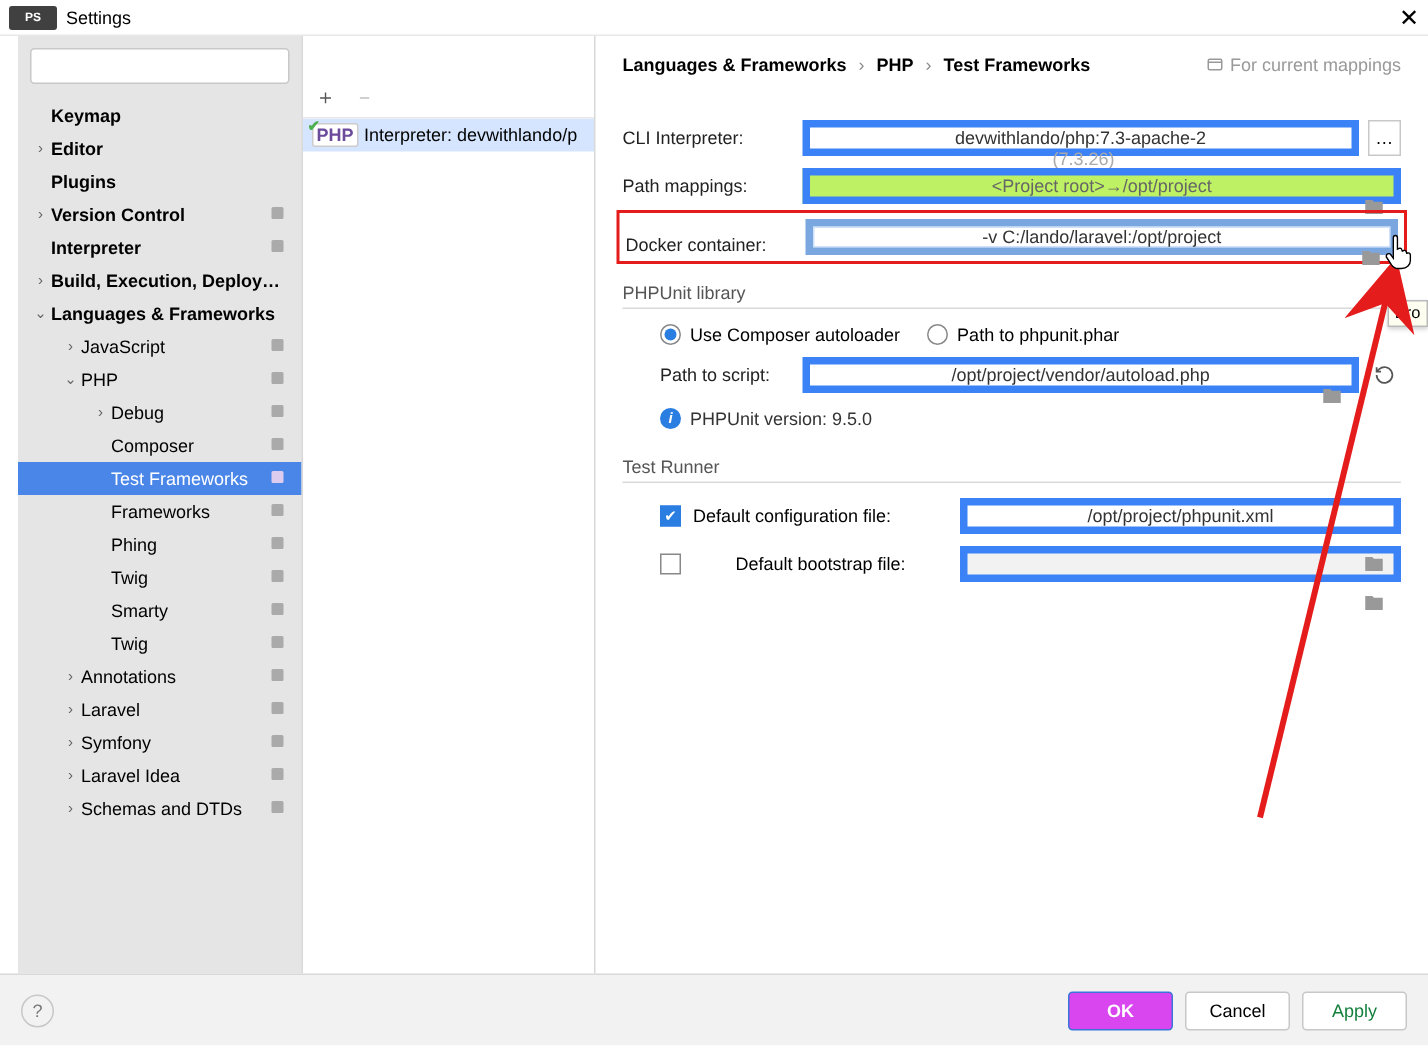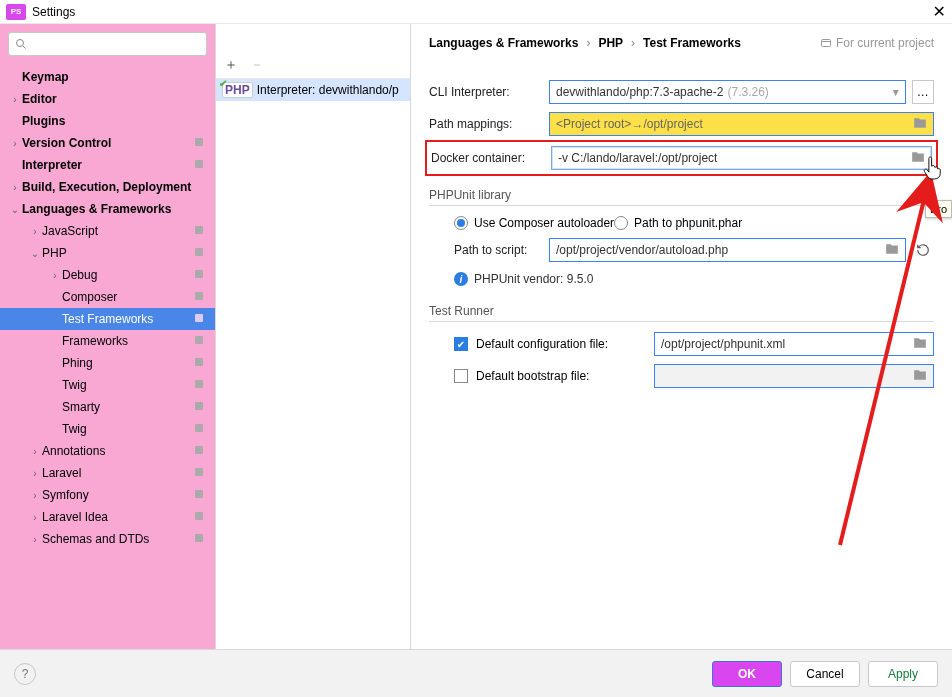--- a/index.html
+++ b/index.html
@@ -1,26 +1,26 @@
 <!DOCTYPE html>
 <html><head>
 <meta charset="utf-8">
 <style>
 * { margin: 0; padding: 0; box-sizing: border-box; font-family: "Segoe UI", Arial, sans-serif; font-size: 12px; }
 body { background: #fff; width: 952px; height: 697px; overflow: hidden; position: relative; color: #000; }
 
 
 .titlebar { height: 24px; display: flex; align-items: center; padding: 0 6px; border-bottom: 1px solid #e8e8e8; }
-.titlebar .app-icon { width: 20px; height: 16px; background: #d946ef; display: inline-flex; align-items: center; justify-content: center; color: #fff; font-size: 8px; font-weight: bold; border-radius: 2px; }
+.titlebar .app-icon { width: 32px; height: 16px; background: #404040; display: inline-flex; align-items: center; justify-content: center; color: #fff; font-size: 8px; font-weight: bold; border-radius: 2px; }
 .titlebar .title { margin-left: 6px; flex: 1; }
 .titlebar .close { font-size: 16px; cursor: pointer; }
 
 
 .content { position: absolute; top: 24px; left: 0; right: 0; bottom: 48px; display: flex; }
-.sidebar { width: 216px; border-right: 1px solid #d9d9d9; display: flex; flex-direction: column; background: #f9a8d4; }
+.sidebar { width: 190px; border-right: 1px solid #d9d9d9; display: flex; flex-direction: column; background: #e5e5e5; margin-left: 12px; }
 .search-box { margin: 8px; background: #fff; border: 1px solid #c8c8c8; border-radius: 3px; height: 24px; display: flex; align-items: center; padding: 0 6px; }
 .search-box svg { color: #888; }
 .search-box input { border: none; outline: none; flex: 1; margin-left: 4px; font-size: 12px; }
 
 .tree { flex: 1; overflow: auto; padding-top: 2px; }
 .tree-item { display: flex; align-items: center; height: 22px; padding-left: 8px; padding-right: 8px; cursor: pointer; position: relative; }
 .tree-item.selected { background: #4a86e8; color: #fff; }
 .tree-item .chev { width: 14px; display: inline-flex; justify-content: center; color: #666; font-size: 10px; }
 .tree-item.selected .chev { color: #fff; }
 .tree-item .label { flex: 1; white-space: nowrap; overflow: hidden; text-overflow: ellipsis; }
@@ -43,45 +43,45 @@
 
 .rightpanel { flex:1; display:flex; flex-direction:column; padding: 12px 18px 10px 18px; overflow:hidden; }
 .breadcrumb { display:flex; align-items:center; gap:8px; margin-bottom:12px; }
 .breadcrumb span.sep { color:#888; }
 .breadcrumb .bc { font-weight:bold; }
 .breadcrumb .proj { margin-left:auto; color:#999; display:flex; align-items:center; gap:4px; }
 
 .form-row { display:flex; align-items:center; margin-bottom:8px; }
 .form-row .lbl { width:120px; color:#222; }
 .form-row .field { flex:1; display:flex; align-items:center; }
-.input { border:1px solid #3b82f6; height:24px; padding:0 6px; width:100%; display:flex; align-items:center; background:#fff; color:#333; }
+.input { border:5px solid #3b82f6; height:24px; padding:0 6px; width:100%; display:flex; align-items:center; background:#fff; color:#333;flex-direction:column; }
 .input .suffix-icon { margin-left:auto; color:#999; cursor:pointer; }
 .ellipsis-btn { width:24px; height:24px; border:1px solid #c8c8c8; margin-left:6px; display:flex; align-items:center; justify-content:center; cursor:pointer; background:#fff; }
 .reload-btn { width:24px; height:24px; margin-left:6px; display:flex; align-items:center; justify-content:center; cursor:pointer; color:#555; }
 
 .highlight-box { border:2px solid #e51c1c; padding:4px 4px; margin:-4px -4px 6px -4px; }
-.highlight-box .form-row { margin-bottom:0; }
+.highlight-box .form-row { margin-bottom:0;align-items:flex-end; }
 
 .section-title { color:#555; margin:6px 0 10px 0; border-bottom:1px solid #d9d9d9; padding-bottom:3px; }
 .section-title.cut { position:relative; }
 
-.radio-row { display:flex; align-items:flex-start; margin-bottom:8px; padding-left:25px; }
+.radio-row { display:flex; align-items:flex-start; gap:18px; margin-bottom:8px; padding-left:25px; }
 .radio { width:14px; height:14px; border:1px solid #888; border-radius:50%; display:inline-flex; align-items:center; justify-content:center; }
 .radio.checked::after { content:""; width:8px; height:8px; background:#2a7de1; border-radius:50%; }
 .radio-label { display:flex; align-items:center; gap:6px; cursor:pointer; }
 
 .checkbox { width:14px; height:14px; border:1px solid #888; display:inline-flex; align-items:center; justify-content:center; background:#fff; }
 .checkbox.checked { background:#2a7de1; border-color:#2a7de1; color:#fff; font-size:10px; }
 .check-row { display:flex; align-items:center; gap:8px; margin-bottom:8px; padding-left:25px; }
 
 .info-row { display:flex; align-items:center; gap:6px; padding-left:25px; margin-top:2px; margin-bottom:8px; color:#333; }
 .info-icon { width:14px; height:14px; border-radius:50%; background:#2a7de1; color:#fff; font-size:10px; display:flex; align-items:center; justify-content:center; font-weight:bold; font-style:italic; }
 
 .input.disabled { background:#f2f2f2; color:#999; }
-.input.readonly { background:#fde047; color:#666; }
+.input.readonly { background:#bef264; color:#666; }
 
 .folder-icon { color:#b8b8b8; }
 
 
 .footer { position:absolute; left:0; right:0; bottom:0; height:48px; border-top:1px solid #d9d9d9; display:flex; align-items:center; padding:0 14px; background:#f2f2f2; }
 .footer .help { width:22px; height:22px; border:1px solid #c8c8c8; border-radius:50%; display:flex; align-items:center; justify-content:center; color:#777; cursor:pointer; }
 .footer .btns { margin-left:auto; display:flex; gap:8px; }
 .footer button { height:26px; min-width:70px; padding:0 14px; border:1px solid #c8c8c8; background:#fff; cursor:pointer; border-radius:3px; }
 .footer button.primary { background:#d946ef; color:#fff; border-color:#3a76d8; font-weight:bold; }
 .footer button:disabled { color:#15803d; cursor:default; }
@@ -277,21 +277,21 @@
       <span class="bc">Languages &amp; Frameworks</span>
       <span class="sep">›</span>
       <span class="bc">PHP</span>
       <span class="sep">›</span>
       <span class="bc">Test Frameworks</span>
       <span class="proj">
         <svg width="12" height="12" viewBox="0 0 24 24" fill="none" stroke="currentColor" stroke-width="2">
             <rect x="3" y="5" width="18" height="14" rx="2"></rect>
             <path d="M3 9h18"></path>
           </svg>
-        <span>For current project</span>
+        <span>For current mappings</span>
       </span>
     </div>
 
     <div class="form-row" style="margin-top:18px;">
       <div class="lbl">CLI Interpreter:</div>
       <div class="field">
         <div class="input">
           <span>devwithlando/php:7.3-apache-2</span>
           <span style="color:#aaa; margin-left:4px;">(7.3.26)</span>
           <span class="suffix-icon">▾</span>
@@ -355,39 +355,39 @@
         <div class="reload-btn">
           <svg width="14" height="14" viewBox="0 0 24 24" fill="none" stroke="currentColor" stroke-width="2">
               <path d="M3 12a9 9 0 1 0 3-6.7L3 8"></path>
               <path d="M3 3v5h5"></path>
             </svg>
         </div>
       </div>
     </div>
     <div class="info-row">
       <span class="info-icon">i</span>
-      <span>PHPUnit vendor: 9.5.0</span>
+      <span>PHPUnit version: 9.5.0</span>
     </div>
 
     <div class="section-title" style="margin-top:10px;">Test Runner</div>
     <div class="check-row">
       <span class="checkbox checked">✔</span>
       <span style="width:170px;">Default configuration file:</span>
       <div class="input" style="flex:1;gap:44px;">
         <span>/opt/project/phpunit.xml</span>
         <span class="suffix-icon folder-icon">
           <svg width="14" height="14" viewBox="0 0 24 24" fill="currentColor">
               <path d="M10 4H2v16h20V6H12l-2-2z"></path>
             </svg>
         </span>
       </div>
     </div>
     <div class="check-row">
       <span class="checkbox"></span>
-      <span style="width:170px;">Default bootstrap file:</span>
+      <span style="width:170px;text-align:center;">Default bootstrap file:</span>
       <div class="input disabled" style="flex:1;">
         <span class="suffix-icon folder-icon">
           <svg width="14" height="14" viewBox="0 0 24 24" fill="currentColor">
               <path d="M10 4H2v16h20V6H12l-2-2z"></path>
             </svg>
         </span>
       </div>
     </div>
 
     <div class="tooltip">Bro</div>

